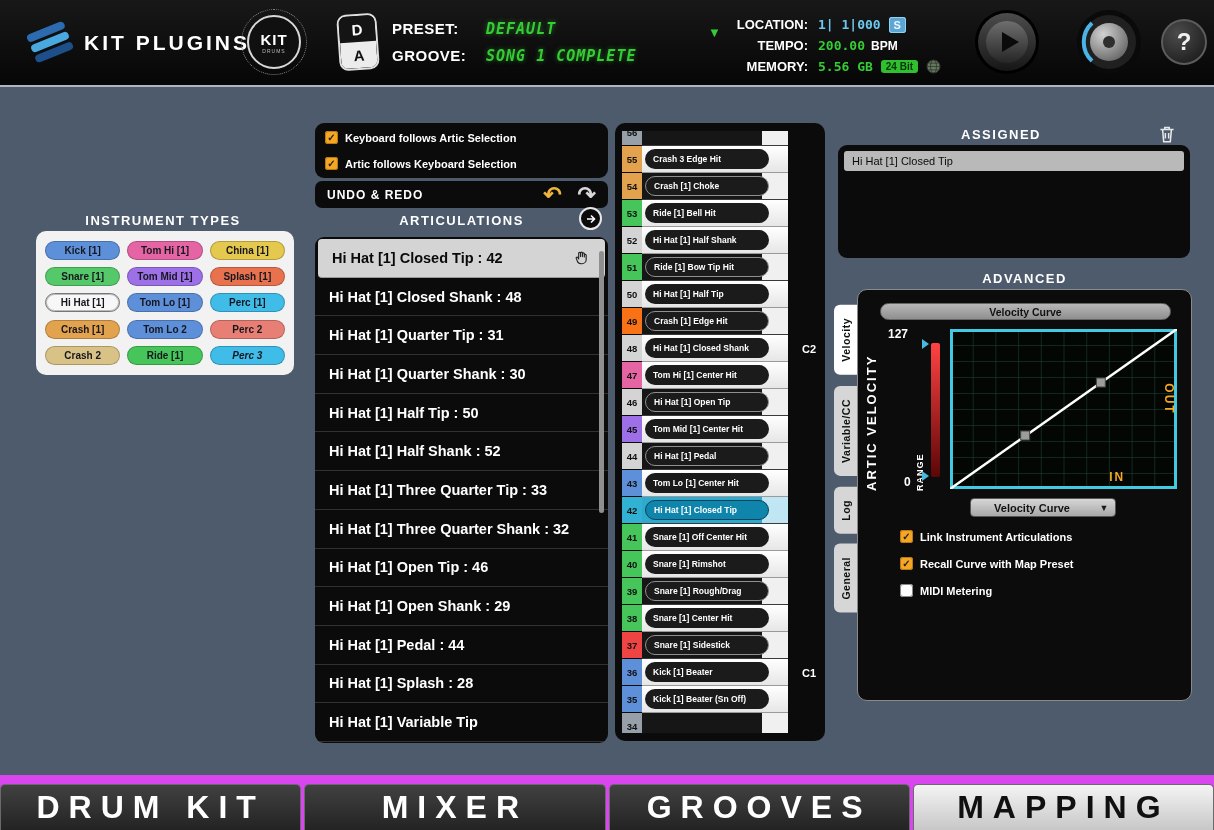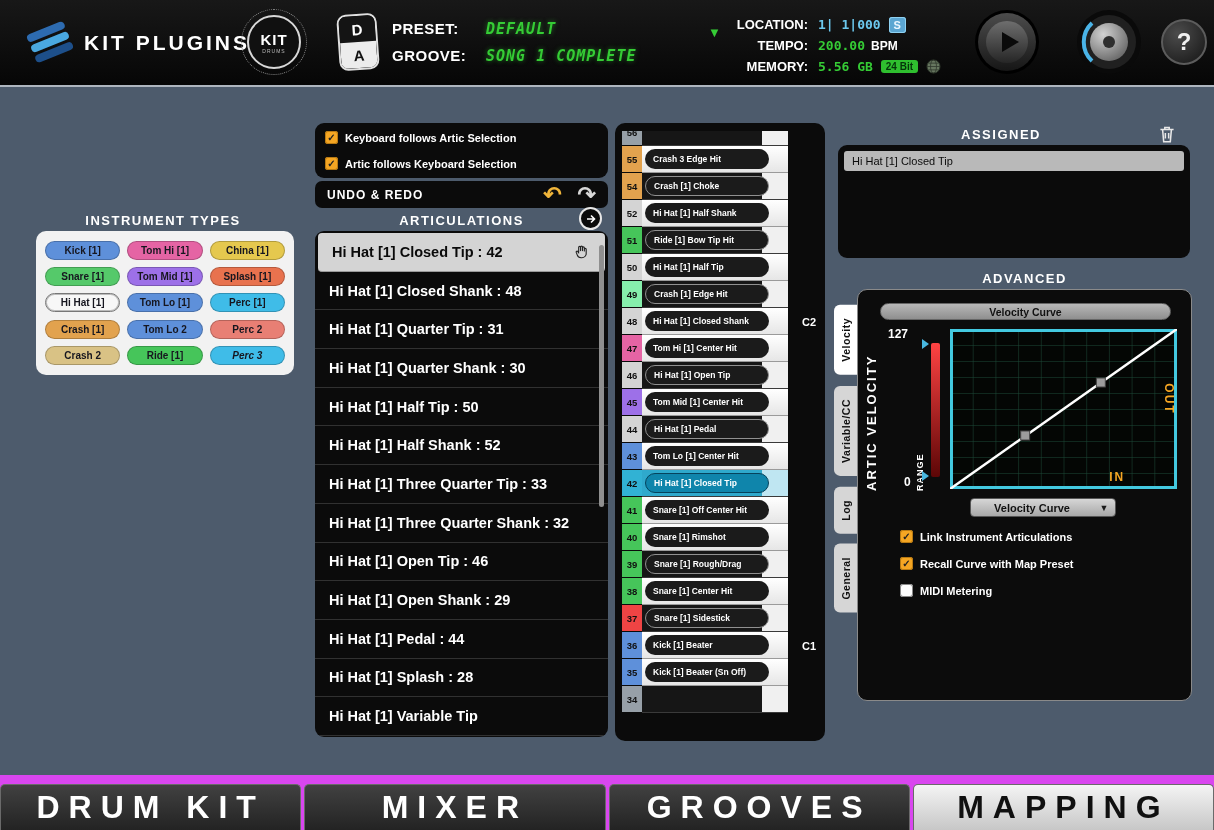--- a/index.html
+++ b/index.html
@@ -55,21 +55,21 @@
 .cb.un{background:#fdfdfd;box-shadow:inset 0 0 0 1px #888;}
 .cb-label{color:#fff;font-weight:bold;font-size:11px;white-space:nowrap;}
 
 .undo-bar{position:absolute;left:315px;top:94px;width:293px;height:27px;background:#0b0b0b;border-radius:7px;display:flex;align-items:center;padding:0 12px;}
 .undo-bar .lbl{color:#fff;font-weight:bold;font-size:12px;letter-spacing:1px;flex:1;}
 .undo-icon{color:#f0b53a;font-size:22px;font-weight:bold;margin-right:16px;line-height:20px;cursor:pointer;}
 .redo-icon{color:#d8d8d8;font-size:22px;font-weight:bold;line-height:20px;cursor:pointer;}
 
 .artic-title{left:315px;top:126px;width:293px;}
 .artic-more{position:absolute;left:579px;top:120px;width:23px;height:23px;border-radius:50%;background:#0b0b0b;border:2px solid #e8e8e8;display:flex;align-items:center;justify-content:center;cursor:pointer;}
-.artic-list{position:absolute;left:315px;top:144px;width:293px;height:506px;background:#0b0b0b;border-radius:9px;padding:2px 0;overflow:hidden;}
+.artic-list{position:absolute;left:315px;top:150px;width:293px;height:506px;background:#0b0b0b;border-radius:9px;padding:2px 0;overflow:hidden;}
 .artic-item{height:38.7px;display:flex;align-items:center;color:#fff;font-weight:bold;font-size:14.5px;padding:0 14px;border-bottom:1px solid #313131;cursor:pointer;}
 .artic-item.sel{background:#d4d4d4;color:#0a0a0a;border-radius:4px;margin:0 3px;border-bottom-color:#9a9a9a;justify-content:space-between;}
 .hand{display:flex;margin-right:2px;}
 .artic-scroll{position:absolute;right:4px;top:14px;width:5px;height:262px;background:#8f8f8f;border-radius:3px;cursor:pointer;}
 
 .keyboard{position:absolute;left:615px;top:36px;width:210px;height:618px;background:#0b0b0b;border-radius:10px;padding:8px 7px;}
 .kb-inner{height:100%;overflow:hidden;position:relative;}
 .kb-keys{position:absolute;top:-12px;left:0;right:0;}
 .key-row{height:27px;display:flex;cursor:pointer;}
 .key-num{width:20px;display:flex;align-items:center;justify-content:center;font-size:9.5px;font-weight:bold;color:#101010;border-bottom:1px solid #0b0b0b;}
@@ -323,20 +323,27 @@
               <div class="key-gutter"></div>
             </div>
             <div class="key-row black">
               <div class="key-num" style="background: rgb(226, 162, 78);">54</div>
               <div class="key-body">
                 <div class="key-pill">Crash [1] Choke</div>
               </div>
               <div class="key-gutter"></div>
             </div>
             <div class="key-row white">
+              <div class="key-num" style="background: rgb(70, 197, 90);">53</div>
+              <div class="key-body">
+                <div class="key-pill">Ride [1] Bell Hit</div>
+              </div>
+              <div class="key-gutter"></div>
+            </div>
+            <div class="key-row white">
               <div class="key-num" style="background: rgb(212, 212, 212);">52</div>
               <div class="key-body">
                 <div class="key-pill">Hi Hat [1] Half Shank</div>
               </div>
               <div class="key-gutter"></div>
             </div>
             <div class="key-row black">
               <div class="key-num" style="background: rgb(70, 197, 90);">51</div>
               <div class="key-body">
                 <div class="key-pill">Ride [1] Bow Tip Hit</div>
@@ -344,21 +351,21 @@
               <div class="key-gutter"></div>
             </div>
             <div class="key-row white">
               <div class="key-num" style="background: rgb(212, 212, 212);">50</div>
               <div class="key-body">
                 <div class="key-pill">Hi Hat [1] Half Tip</div>
               </div>
               <div class="key-gutter"></div>
             </div>
             <div class="key-row black">
-              <div class="key-num" style="background: #86efac;">49</div>
+              <div class="key-num" style="background: #f97316;">49</div>
               <div class="key-body">
                 <div class="key-pill">Crash [1] Edge Hit</div>
               </div>
               <div class="key-gutter"></div>
             </div>
             <div class="key-row white">
               <div class="key-num" style="background: rgb(212, 212, 212);">48</div>
               <div class="key-body">
                 <div class="key-pill">Hi Hat [1] Closed Shank</div>
               </div>

